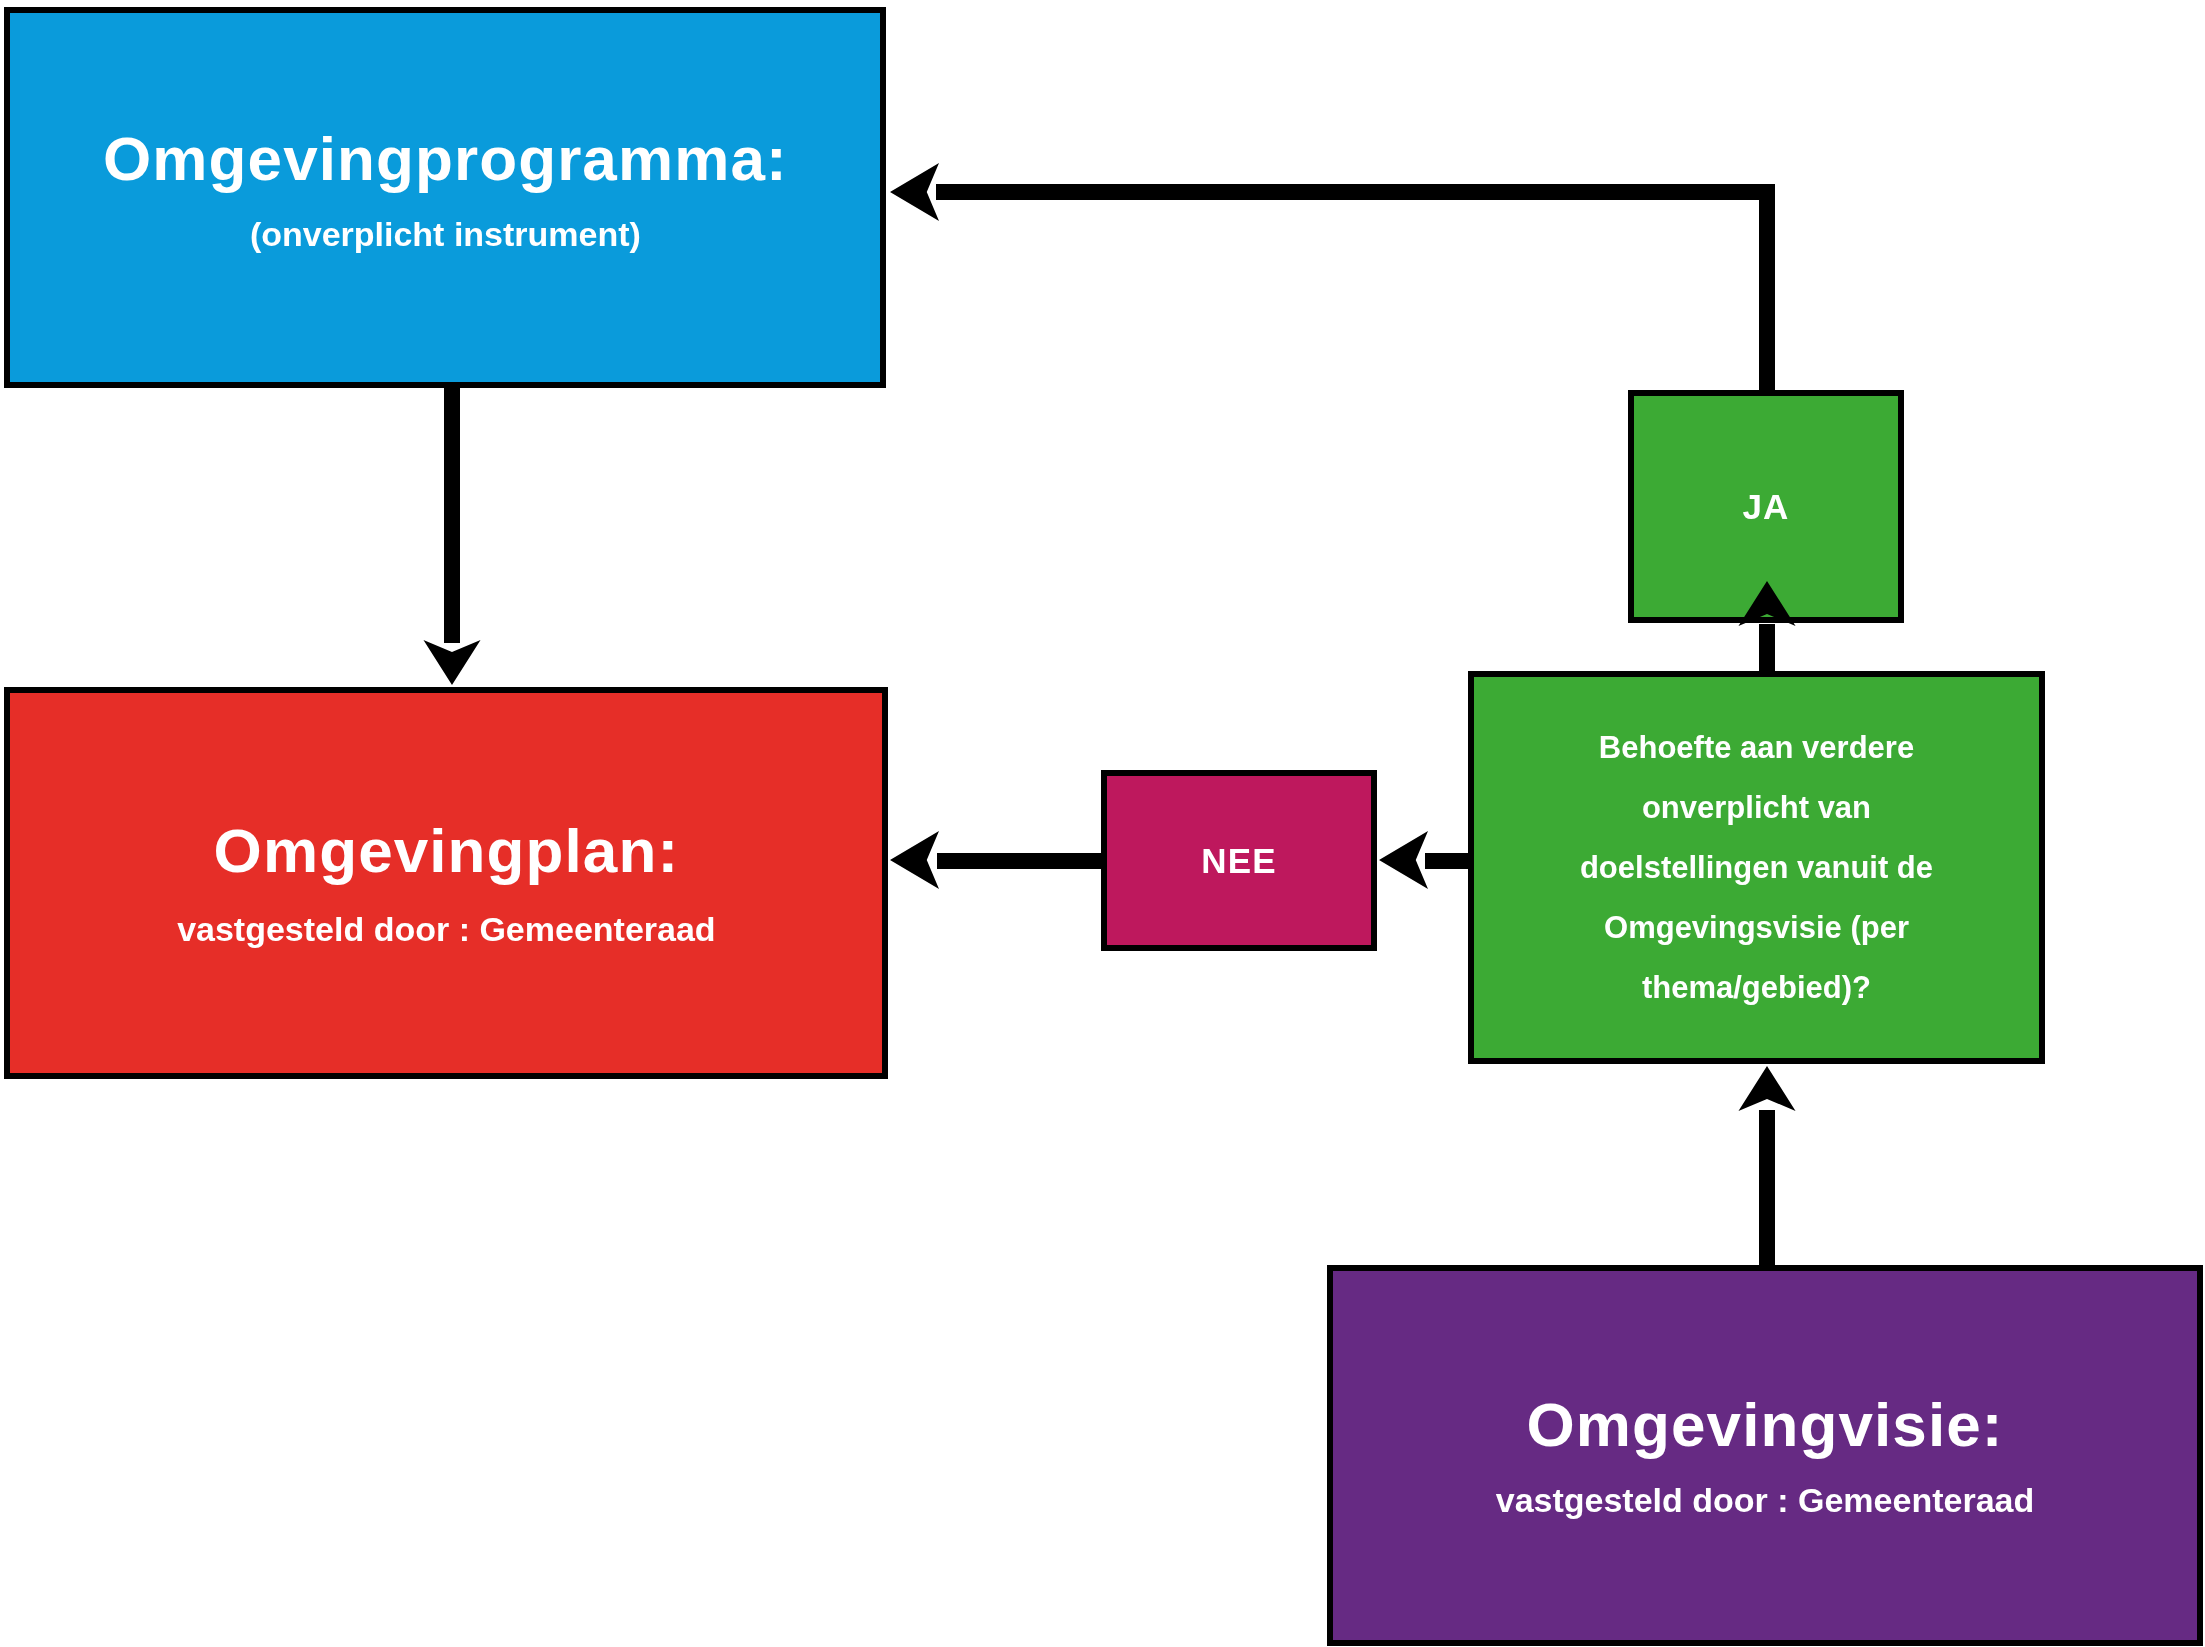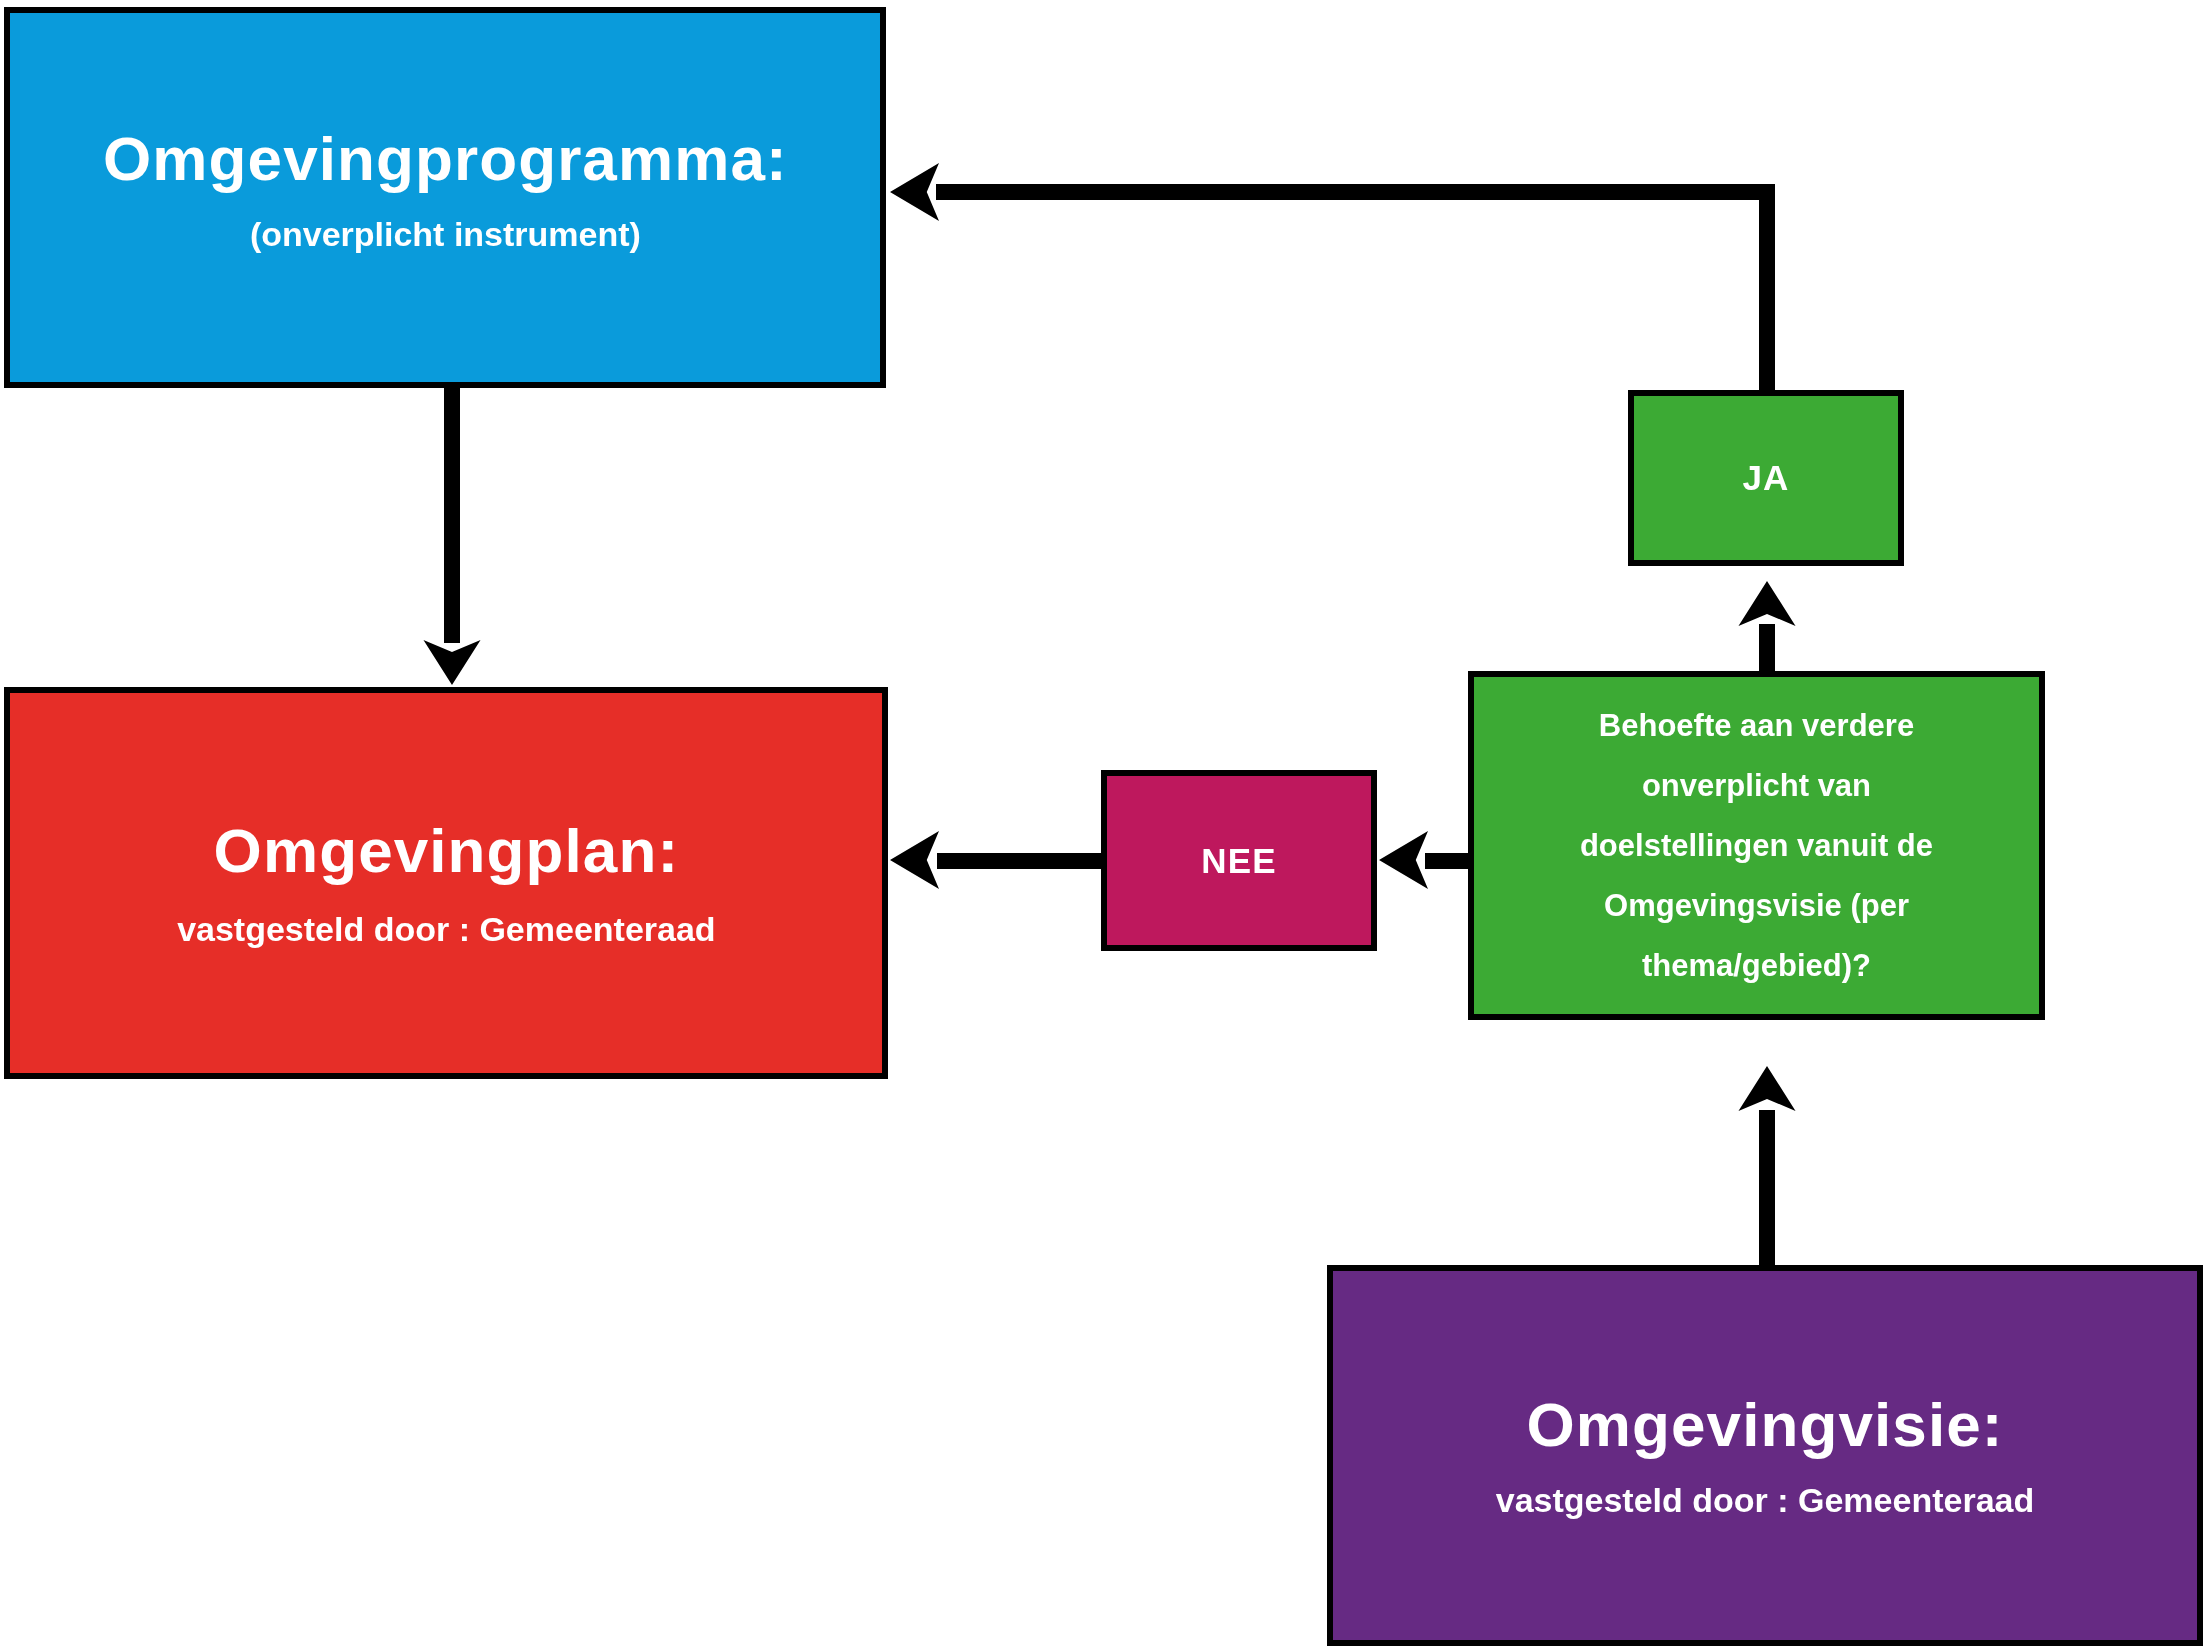--- a/index.html
+++ b/index.html
@@ -77,29 +77,29 @@
   <div class="box" style="left: 4.4px; top: 687px; width: 884px; height: 392px; background-color: rgb(230, 46, 40);">
     <div class="title mb50">Omgevingplan:</div>
     <div class="sub">vastgesteld door : Gemeenteraad</div>
   </div>
 
   <div class="box" style="left: 1327px; top: 1265px; width: 876px; height: 381px; background-color: rgb(102, 42, 131);">
     <div class="title mb45">Omgevingvisie:</div>
     <div class="sub">vastgesteld door : Gemeenteraad</div>
   </div>
 
-  <div class="box" style="left: 1468px; top: 671px; width: 577px; height: 349px; background-color: rgb(60, 170, 52);">
+  <div class="box" style="left: 1468px; top: 671px; width: 577px; height: 393px; background-color: rgb(60, 170, 52);">
     <div class="decision-line">Behoefte aan verdere</div>
     <div class="decision-line">onverplicht van</div>
     <div class="decision-line">doelstellingen vanuit de</div>
     <div class="decision-line">Omgevingsvisie (per</div>
     <div class="decision-line">thema/gebied)?</div>
   </div>
 
-  <div class="box" style="left: 1628px; top: 390px; width: 276px; height: 176px; background-color: rgb(60, 170, 52);">
+  <div class="box" style="left: 1628px; top: 390px; width: 276px; height: 233px; background-color: rgb(60, 170, 52);">
     <div class="small-label">JA</div>
   </div>
 
   <div class="box" style="left: 1101px; top: 770px; width: 276px; height: 181px; background-color: #be185d;">
     <div class="small-label">NEE</div>
   </div>
 
   <div>
     <div class="shaft" style="left: 444px; top: 387px; width: 15.5px; height: 256px; background-color: rgb(0, 0, 0);"></div>
     <svg class="head" style="left:423px; top:640px;" width="58" height="45" viewBox="0 0 104 82">

